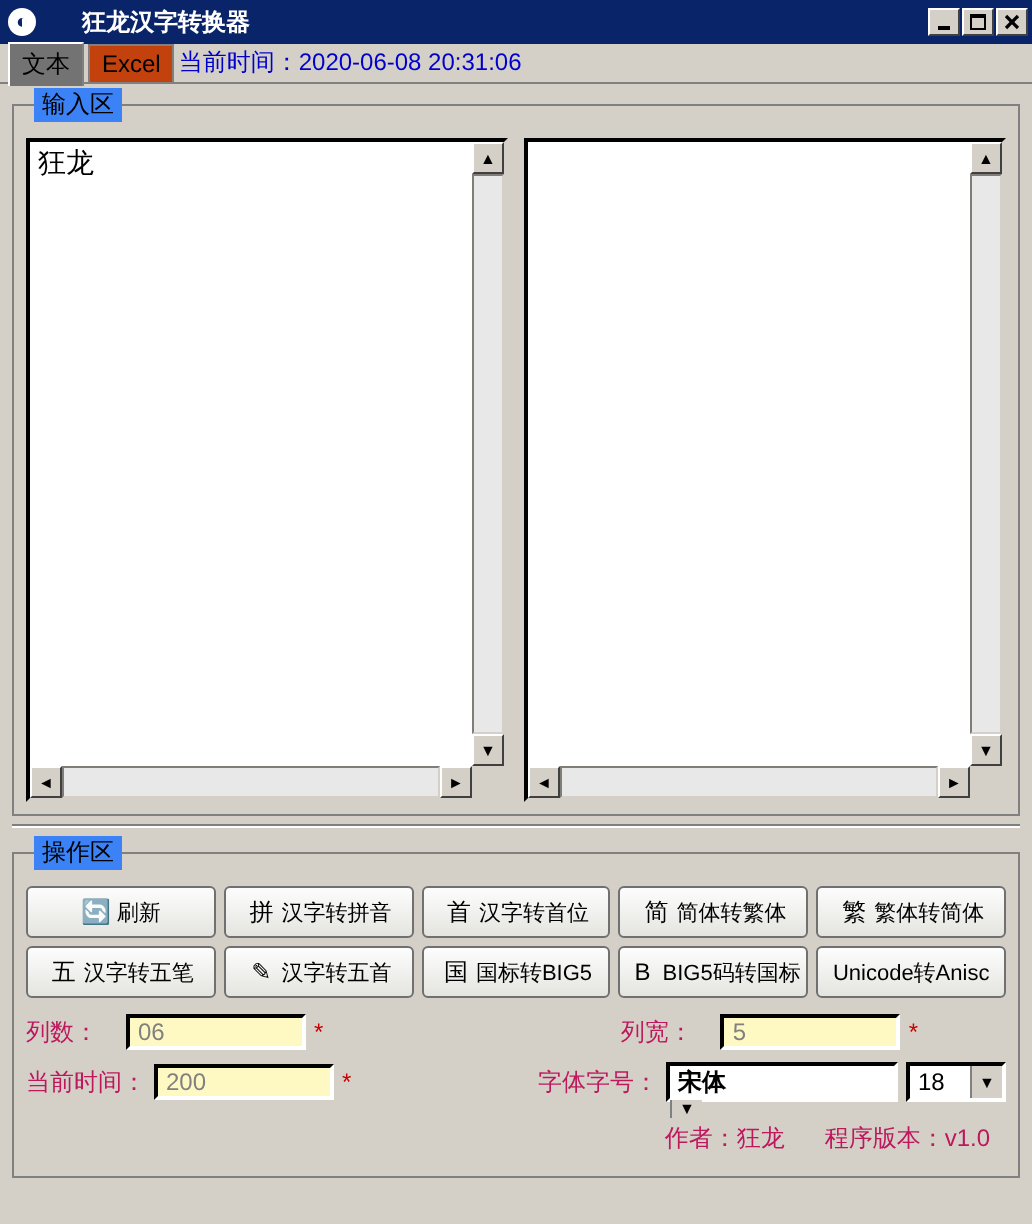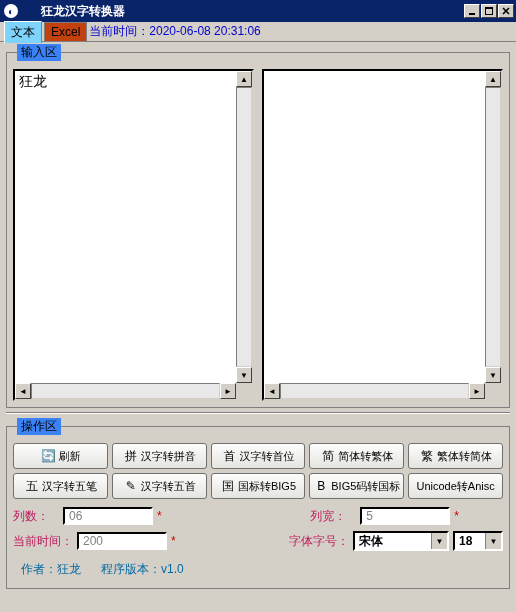--- a/index.html
+++ b/index.html
@@ -57,21 +57,21 @@
   }
   .tab-btn {
     padding: 2px 6px;
     background: #c2410c;
     border: 1px solid #808080;
     border-bottom: none;
     font-size: 12px;
     cursor: pointer;
   }
   .tab-btn.active {
-    background: #7dd3fc;
+    background: #737373;
     border-top: 1px solid #fff;
     border-left: 1px solid #fff;
   }
   .time-label {
     color: #0000cc;
     font-size: 12px;
   }
 
   .content {
     padding: 2px 6px 4px 6px;
@@ -170,42 +170,42 @@
 
   .form-row {
     display:flex;
     align-items:center;
     gap:4px;
     margin: 6px 0;
   }
   .lbl-blue { color:#be185d; font-size:12px; }
   .lbl-red { color:#cc0000; font-size:12px; }
   .inset-input {
-    background:#ffffff;
+    background:#fef9c3;
     border:2px inset #fff;
     border-top-color:#404040; border-left-color:#404040;
     height:18px; padding:0 4px;
     font-size:12px; color:#808080;
     font-family:inherit;
   }
   .combo {
     display:flex; align-items:stretch;
     background:#fff;
     border:2px inset #fff;
     border-top-color:#404040; border-left-color:#404040;
     height:20px;
   }
   .combo-val{flex:1; padding:0 4px; font-size:12px; font-weight:bold; display:flex;align-items:center;}
   .combo-btn{width:16px;background:#d4d0c8;border-left:1px solid #808080;display:flex;align-items:center;justify-content:center;font-size:8px;}
 
   .footer {
     padding: 4px 8px;
-    color:#0369a1;
+    color:#be185d;
     font-size:12px;
-    display:flex; gap:20px;
+    display:flex; gap:20px;justify-content:flex-end;
   }
 </style>
 </head>
 <body>
 
 <div class="titlebar">
   <div class="title-icon">◐</div>
   <div class="title-text">狂龙汉字转换器</div>
   <div class="win-btns">
     <div class="win-btn">
@@ -328,26 +328,26 @@
       <span class="lbl-red">*</span>
       <span style="width:40px"></span>
     </div>
 
     <div class="form-row">
       <span class="lbl-blue" style="width:60px;">当前时间：</span>
       <input class="inset-input" style="width: 90px;" readonly="" value="200">
       <span class="lbl-red">*</span>
       <span style="flex:1"></span>
       <span class="lbl-blue" style="width:60px;margin-left:48px;">字体字号：</span>
-      <div class="combo" style="width:96px;">
+      <div class="combo" style="width:116px;flex-direction:column;">
         <div class="combo-val">宋体</div>
         <div class="combo-btn">▼</div>
       </div>
       <div class="combo" style="width:50px;">
-        <div class="combo-val" style="font-weight:bold;">18</div>
+        <div class="combo-val" style="font-weight:normal;">18</div>
         <div class="combo-btn">▼</div>
       </div>
     </div>
 
     <div class="footer">
       <span>
         <span>作者：</span><span>狂龙</span>
       </span>
       <span>
         <span>程序版本：</span><span>v1.0</span>

